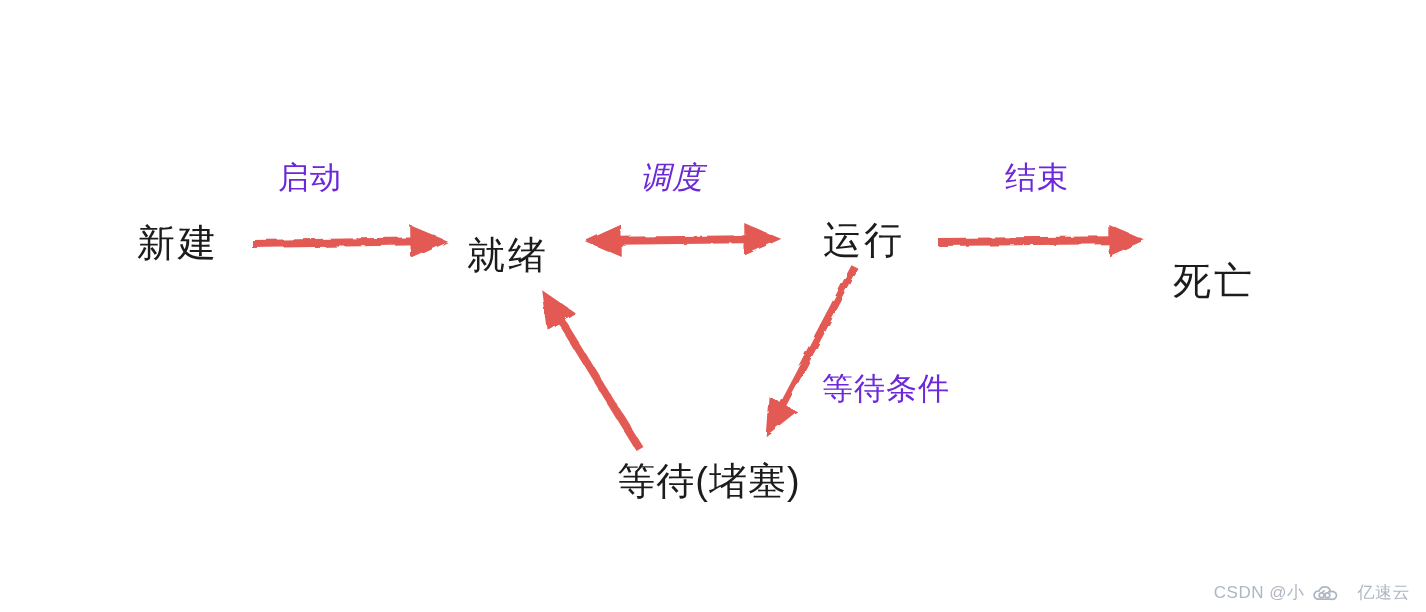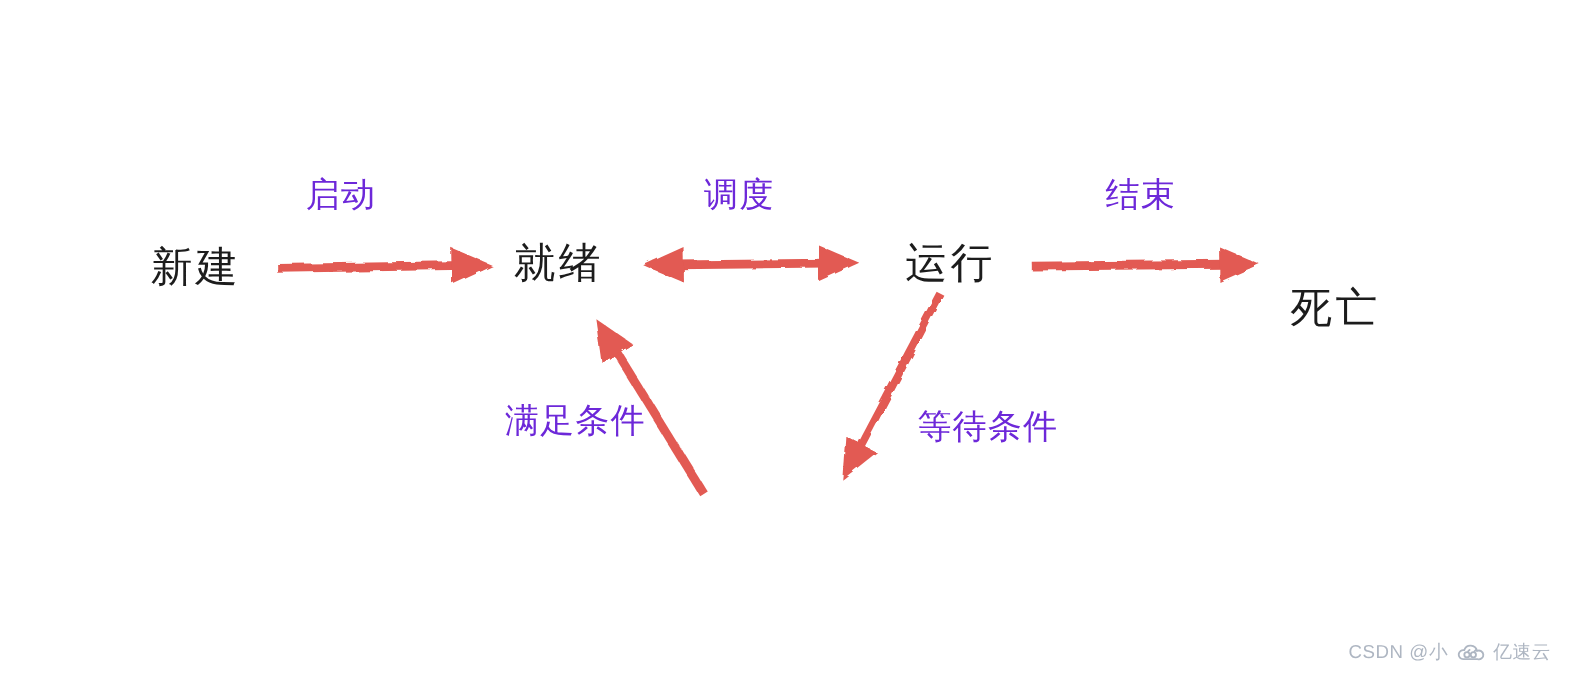--- a/index.html
+++ b/index.html
@@ -51,21 +51,21 @@
     align-items: flex-end;
     gap: 7px;
     color: #aeb6c2;
     font-size: 17px;
     letter-spacing: 0.5px;
     white-space: nowrap;
   }
   .watermark .brand-group {
     display: flex;
     align-items: center;
-    gap: 8px;
+    gap: 20px;
   }
   .watermark svg {
     display: block;
   }
 </style>
 </head>
 <body>
 
 <div class="canvas">
 
@@ -82,29 +82,29 @@
     <g filter="url(#rough)" stroke="#e25a52" stroke-width="8" fill="none">
       <line x1="252" y1="244" x2="438" y2="241" marker-end="url(#ah)"></line>
       <line x1="594" y1="241" x2="772" y2="239" marker-start="url(#ah)" marker-end="url(#ah)"></line>
       <line x1="938" y1="242" x2="1136" y2="240" marker-end="url(#ah)"></line>
       <line x1="640" y1="449" x2="547" y2="298" marker-end="url(#ah)"></line>
       <line x1="855" y1="267" x2="770" y2="428" marker-end="url(#ah)"></line>
     </g>
   </svg>
 
   <div class="state-node" style="left:178px; top:243px;">新建</div>
-  <div class="state-node" style="left:508px; top:240px;">就绪</div>
+  <div class="state-node" style="left:508px; top:255px;">就绪</div>
   <div class="state-node" style="left:864px; top:240px;">运行</div>
   <div class="state-node" style="left:1214px; top:242px;margin-top:39px;">死亡</div>
+  <div class="state-node" style="left:709px; top:481px; letter-spacing:1px;">等待(堵塞)</div>
 
   <div class="edge-label" style="left:310px; top:177px;">启动</div>
-  <div class="edge-label" style="left:672px; top:177px;">调度</div>
+  <div class="edge-label" style="left:672px; top:177px;font-style:italic;">调度</div>
   <div class="edge-label" style="left:1037px; top:177px;text-align:right;">结束</div>
-  <div class="edge-label" style="left:523px; top:382px;">满足条件</div>
-  <div class="edge-label" style="left:886px; top:388px;margin-left:12px;">等待条件</div>
+  <div class="edge-label" style="left:886px; top:388px;">等待条件</div>
 
   <div class="watermark">
     <span>CSDN @小</span>
     <span class="brand-group">
       <span>
         <svg width="26" height="20" viewBox="0 0 26 20">
           <g fill="none" stroke="#aeb6c2" stroke-width="1.7" stroke-linecap="round" stroke-linejoin="round">
             <path d="M6.2,16.2 a4.1,4.1 0 1 1 0.9,-8.1 a6,6 0 0 1 11.6,0.7 a4,4 0 1 1 0.6,7.4 Z"></path>
             <circle cx="9.6" cy="12.2" r="2.4"></circle>
             <circle cx="15.4" cy="12.2" r="2.4"></circle>

